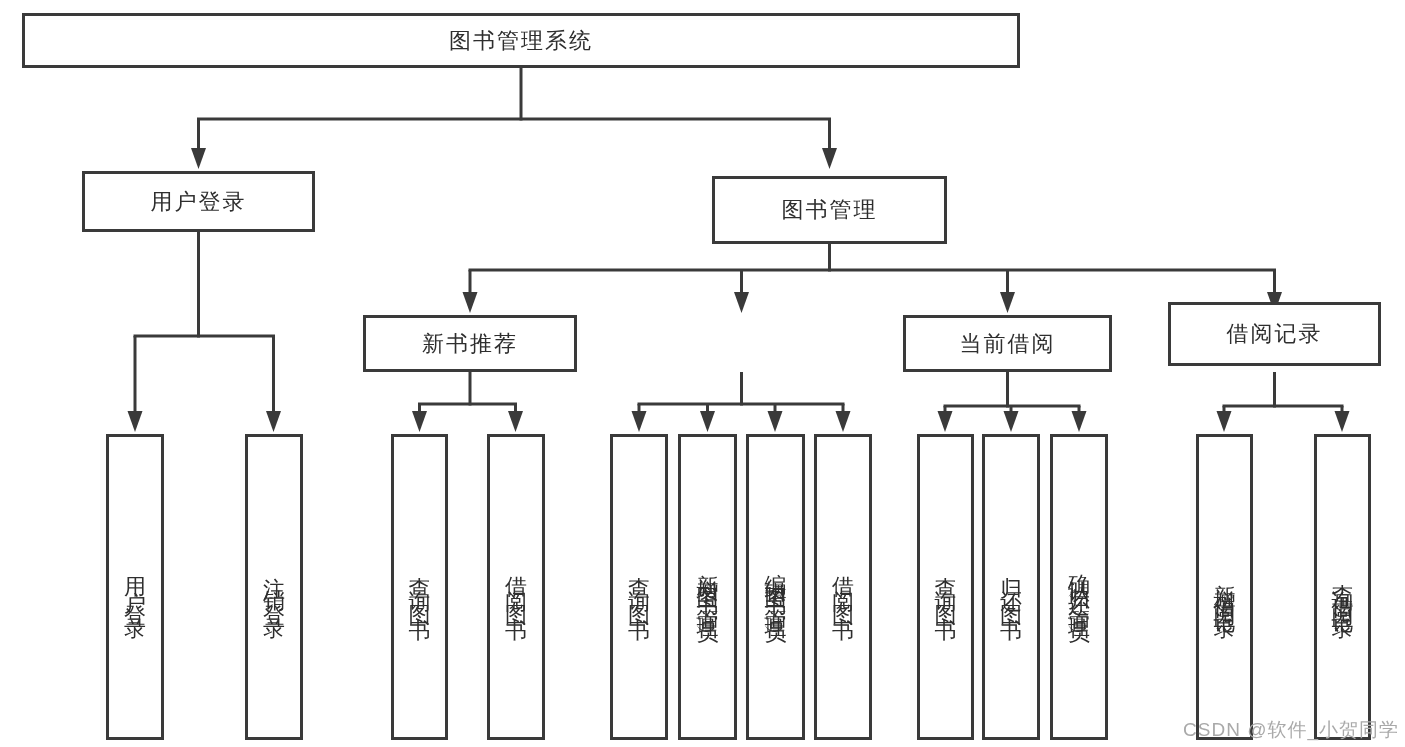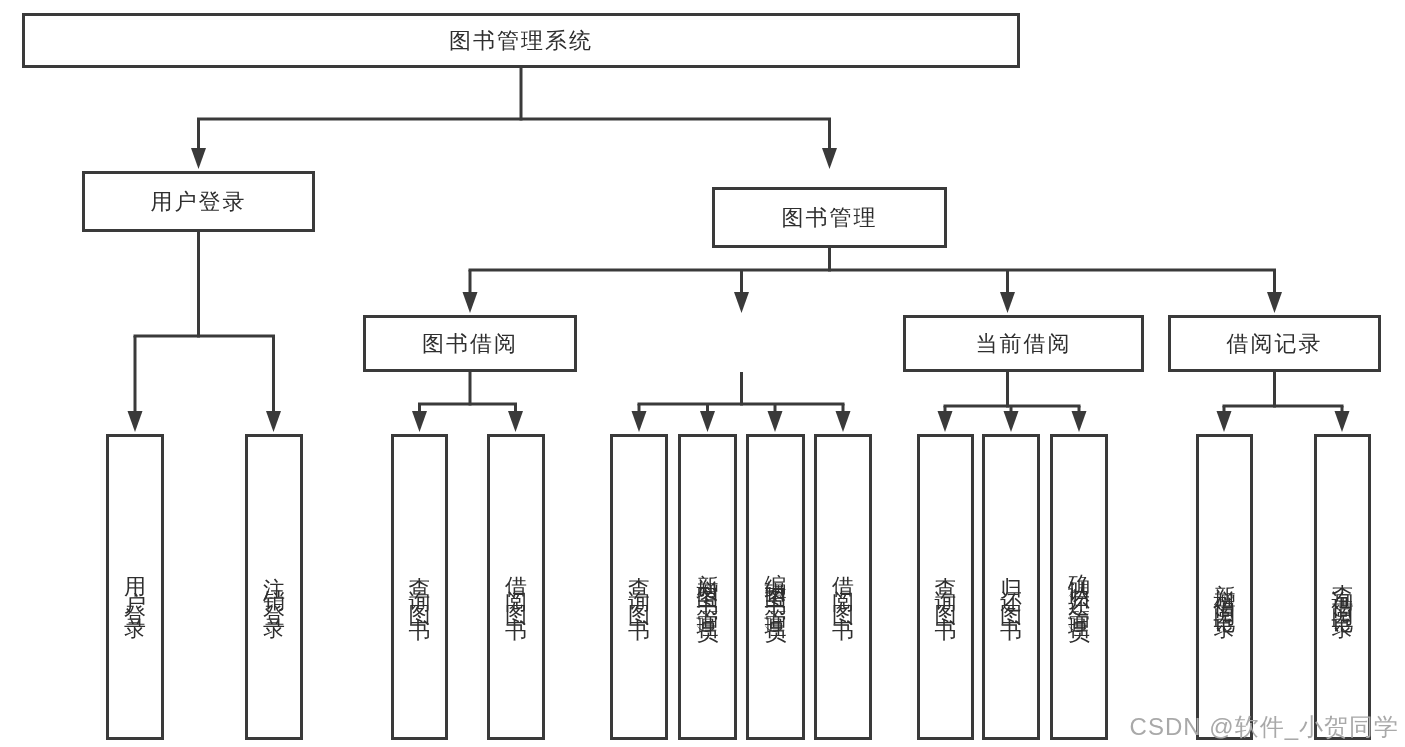--- a/index.html
+++ b/index.html
@@ -18,21 +18,21 @@
   .leaf{
     position:absolute;box-sizing:border-box;border:3px solid #3a3a3a;background:#ffffff;
     top:434px;height:306px;z-index:2;
     display:flex;align-items:center;justify-content:center;
     writing-mode:vertical-rl;font-size:22px;
   }
   .ls-wide{letter-spacing:14px;}
   .ls-narrow{letter-spacing:7px;}
   .watermark{
     position:absolute;right:6px;bottom:4px;z-index:3;
-    font-size:24px;color:#a9a9a9;letter-spacing:1px;
+    font-size:19px;color:#a9a9a9;letter-spacing:1px;
   }
 </style>
 </head>
 <body>
 
 <div class="canvas">
 
   <svg class="wires" width="1405" height="747" viewBox="0 0 1405 747">
     <g stroke="#3a3a3a" stroke-width="3" fill="none">
 
@@ -99,31 +99,31 @@
     </g>
   </svg>
 
   <div class="node" style="left:22px;top:13px;width:998px;height:55px">
     <span>图书管理系统</span>
   </div>
 
   <div class="node" style="left:82px;top:171px;width:233px;height:61px">
     <span>用户登录</span>
   </div>
-  <div class="node" style="left:712px;top:187px;width:235px;height:61px">
+  <div class="node" style="left:712px;top:176px;width:235px;height:68px">
     <span>图书管理</span>
   </div>
 
   <div class="node" style="left:363px;top:315px;width:214px;height:57px">
-    <span>图书借阅</span>
+    <span>新书推荐</span>
   </div>
-  <div class="node" style="left:903px;top:315px;width:241px;height:57px">
+  <div class="node" style="left:903px;top:315px;width:209px;height:57px">
     <span>当前借阅</span>
   </div>
-  <div class="node" style="left:1168px;top:315px;width:213px;height:57px">
+  <div class="node" style="left:1168px;top:302px;width:213px;height:64px">
     <span>借阅记录</span>
   </div>
 
   <div class="leaf ls-wide" style="left:106px;width:58px">
     <span>用户登录</span>
   </div>
   <div class="leaf ls-wide" style="left:245px;width:58px">
     <span>注销登录</span>
   </div>
 

